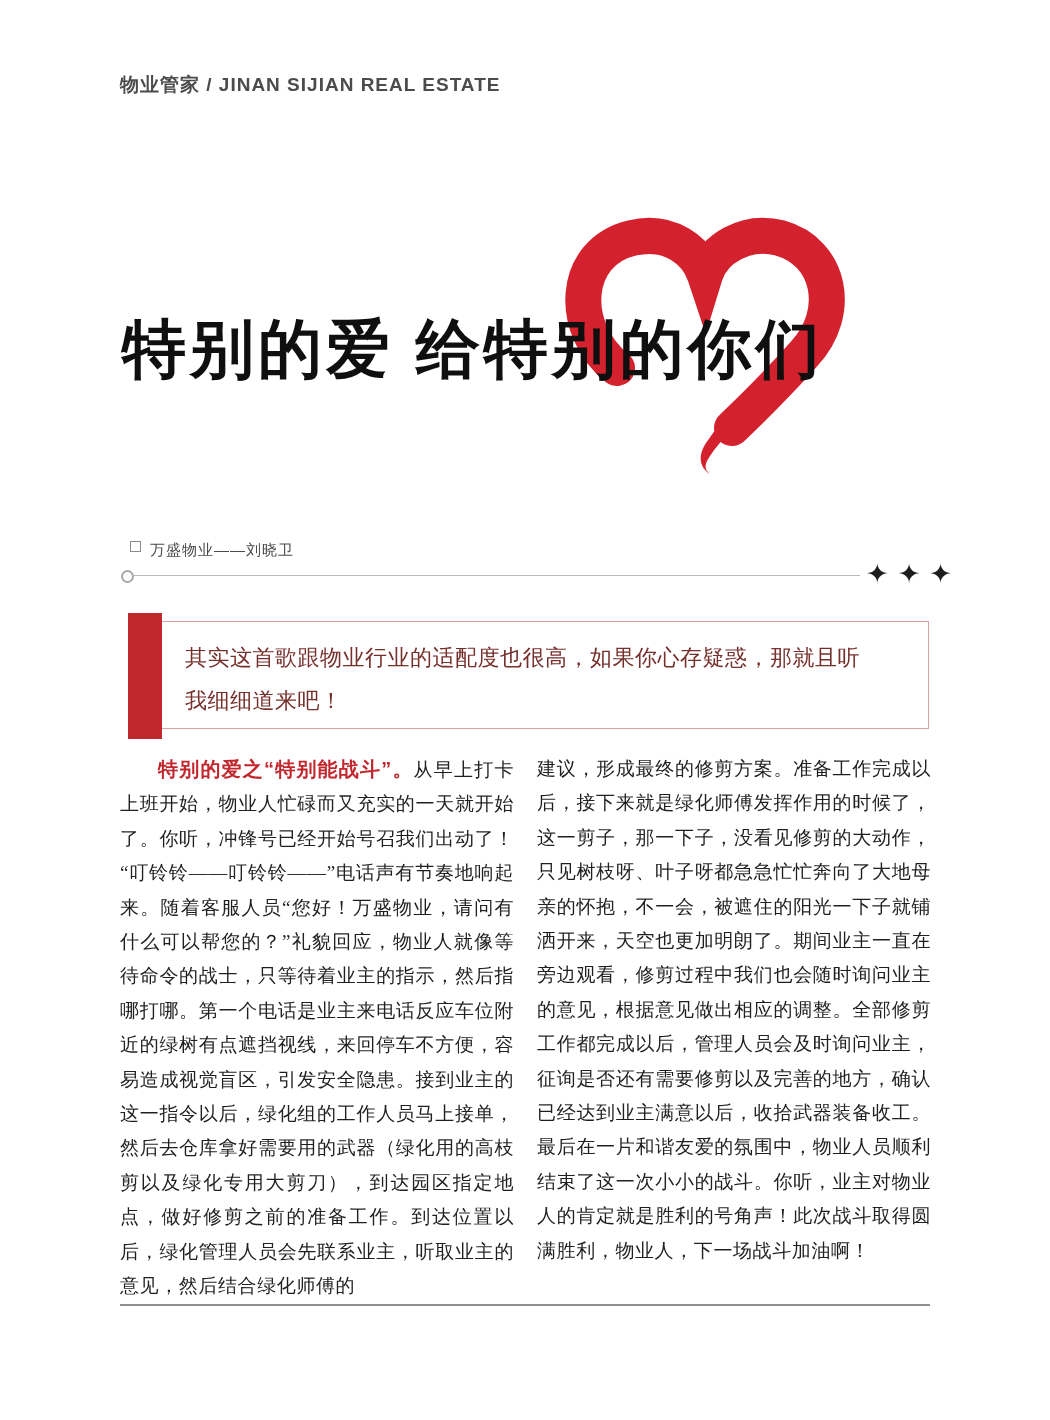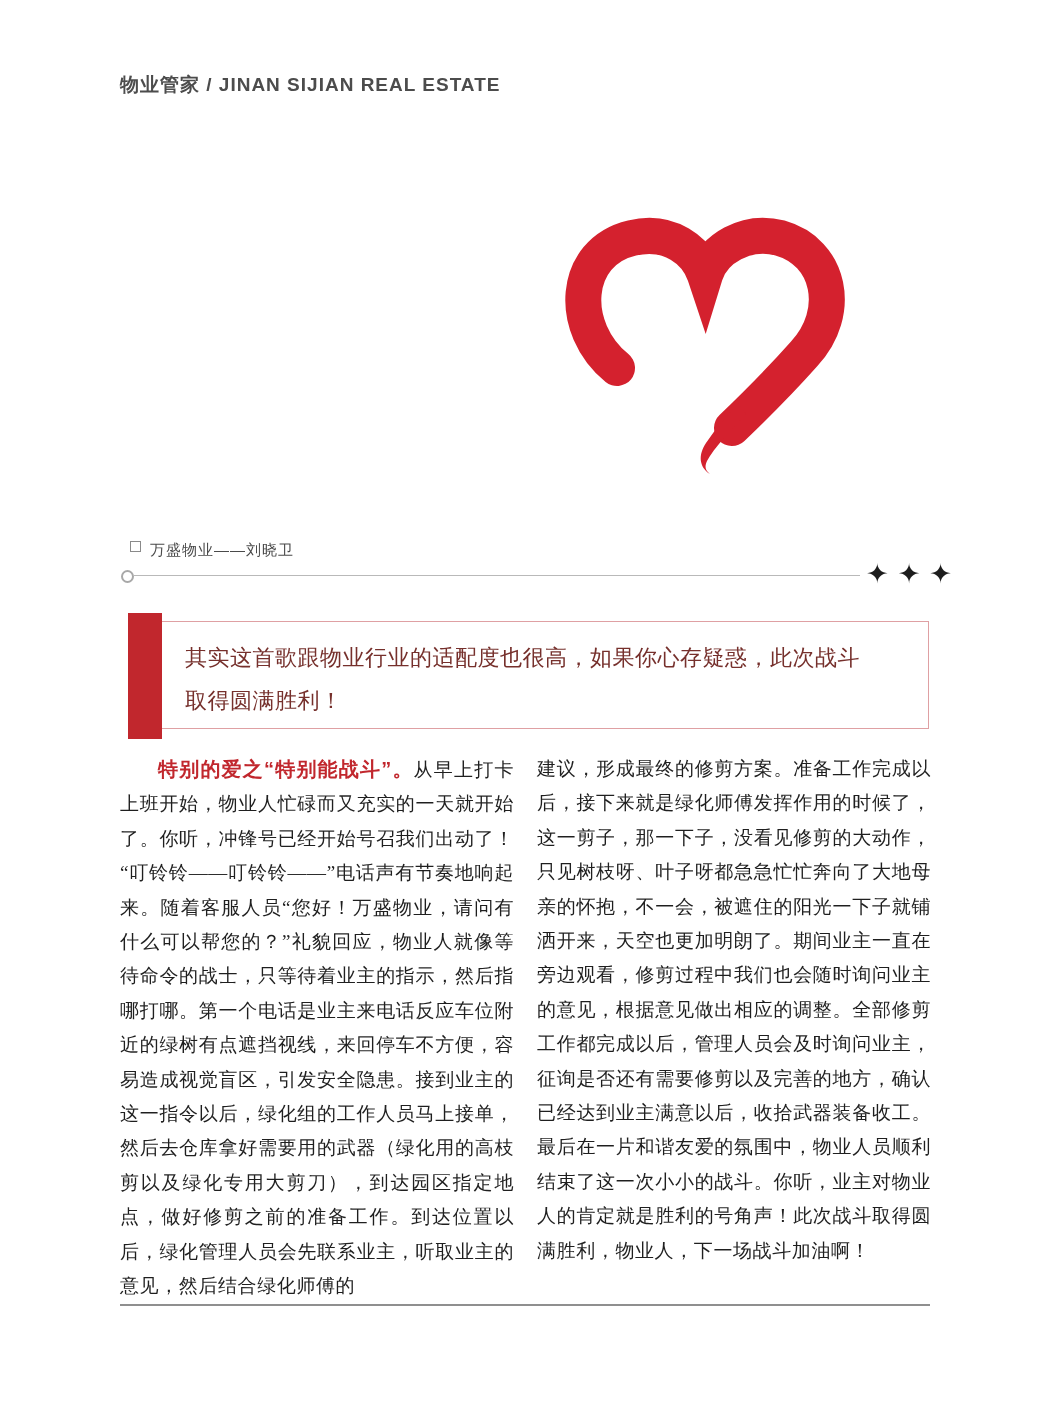--- a/index.html
+++ b/index.html
@@ -51,35 +51,36 @@
 
 <div id="page">
 
   <div class="header">物业管家 / JINAN SIJIAN REAL ESTATE</div>
 
   <svg class="heart" viewBox="0 0 300 250">
     <path d="M 57 156 C 8 116, 12 40, 72 26 C 110 17, 137 39, 145 63 C 153 37, 186 17, 220 26 C 270 40, 283 100, 244 142 C 220 169, 196 193, 172 216" fill="none" stroke="#d4212e" stroke-width="36" stroke-linecap="round"></path>
     <path d="M 186 202 C 170 219, 154 236, 147 249 C 144 255, 146 259, 150 262 C 139 255, 138 243, 146 231 C 156 216, 168 203, 178 191 Z" fill="#d4212e"></path>
   </svg>
 
+  <div class="title">特别的爱 给特别的你们</div>
 
 
   <div class="byline">
     <span class="sq"></span>
     <span>万盛物业——刘晓卫</span>
   </div>
 
   <div class="divider-circle"></div>
   <div class="divider-line"></div>
   <div class="stars"><span>✦</span><span>✦</span><span>✦</span></div>
 
   <div class="quote-bar"></div>
   <div class="quote-box"></div>
   <div class="quote-text">
-    <div class="l2">其实这首歌跟物业行业的适配度也很高，如果你心存疑惑，此次战斗取得圆满胜利！</div>
+    <div class="l2">其实这首歌跟物业行业的适配度也很高，如果你心存疑惑，那就且听我细细道来吧！</div>
   </div>
 
   <div class="col col-left">
     <p>
       <span class="lead">特别的爱之“特别能战斗”。</span><span>从早上打卡上班开始，物业人忙碌而又充实的一天就开始了。你听，冲锋号已经开始号召我们出动了！“叮铃铃——叮铃铃——”电话声有节奏地响起来。随着客服人员“您好！万盛物业，请问有什么可以帮您的？”礼貌回应，物业人就像等待命令的战士，只等待着业主的指示，然后指哪打哪。第一个电话是业主来电话反应车位附近的绿树有点遮挡视线，来回停车不方便，容易造成视觉盲区，引发安全隐患。接到业主的这一指令以后，绿化组的工作人员马上接单，然后去仓库拿好需要用的武器（绿化用的高枝剪以及绿化专用大剪刀），到达园区指定地点，做好修剪之前的准备工作。到达位置以后，绿化管理人员会先联系业主，听取业主的意见，然后结合绿化师傅的</span>
     </p>
   </div>
 
   <div class="col col-right">
     <p>建议，形成最终的修剪方案。准备工作完成以后，接下来就是绿化师傅发挥作用的时候了，这一剪子，那一下子，没看见修剪的大动作，只见树枝呀、叶子呀都急急忙忙奔向了大地母亲的怀抱，不一会，被遮住的阳光一下子就铺洒开来，天空也更加明朗了。期间业主一直在旁边观看，修剪过程中我们也会随时询问业主的意见，根据意见做出相应的调整。全部修剪工作都完成以后，管理人员会及时询问业主，征询是否还有需要修剪以及完善的地方，确认已经达到业主满意以后，收拾武器装备收工。最后在一片和谐友爱的氛围中，物业人员顺利结束了这一次小小的战斗。你听，业主对物业人的肯定就是胜利的号角声！此次战斗取得圆满胜利，物业人，下一场战斗加油啊！</p>

